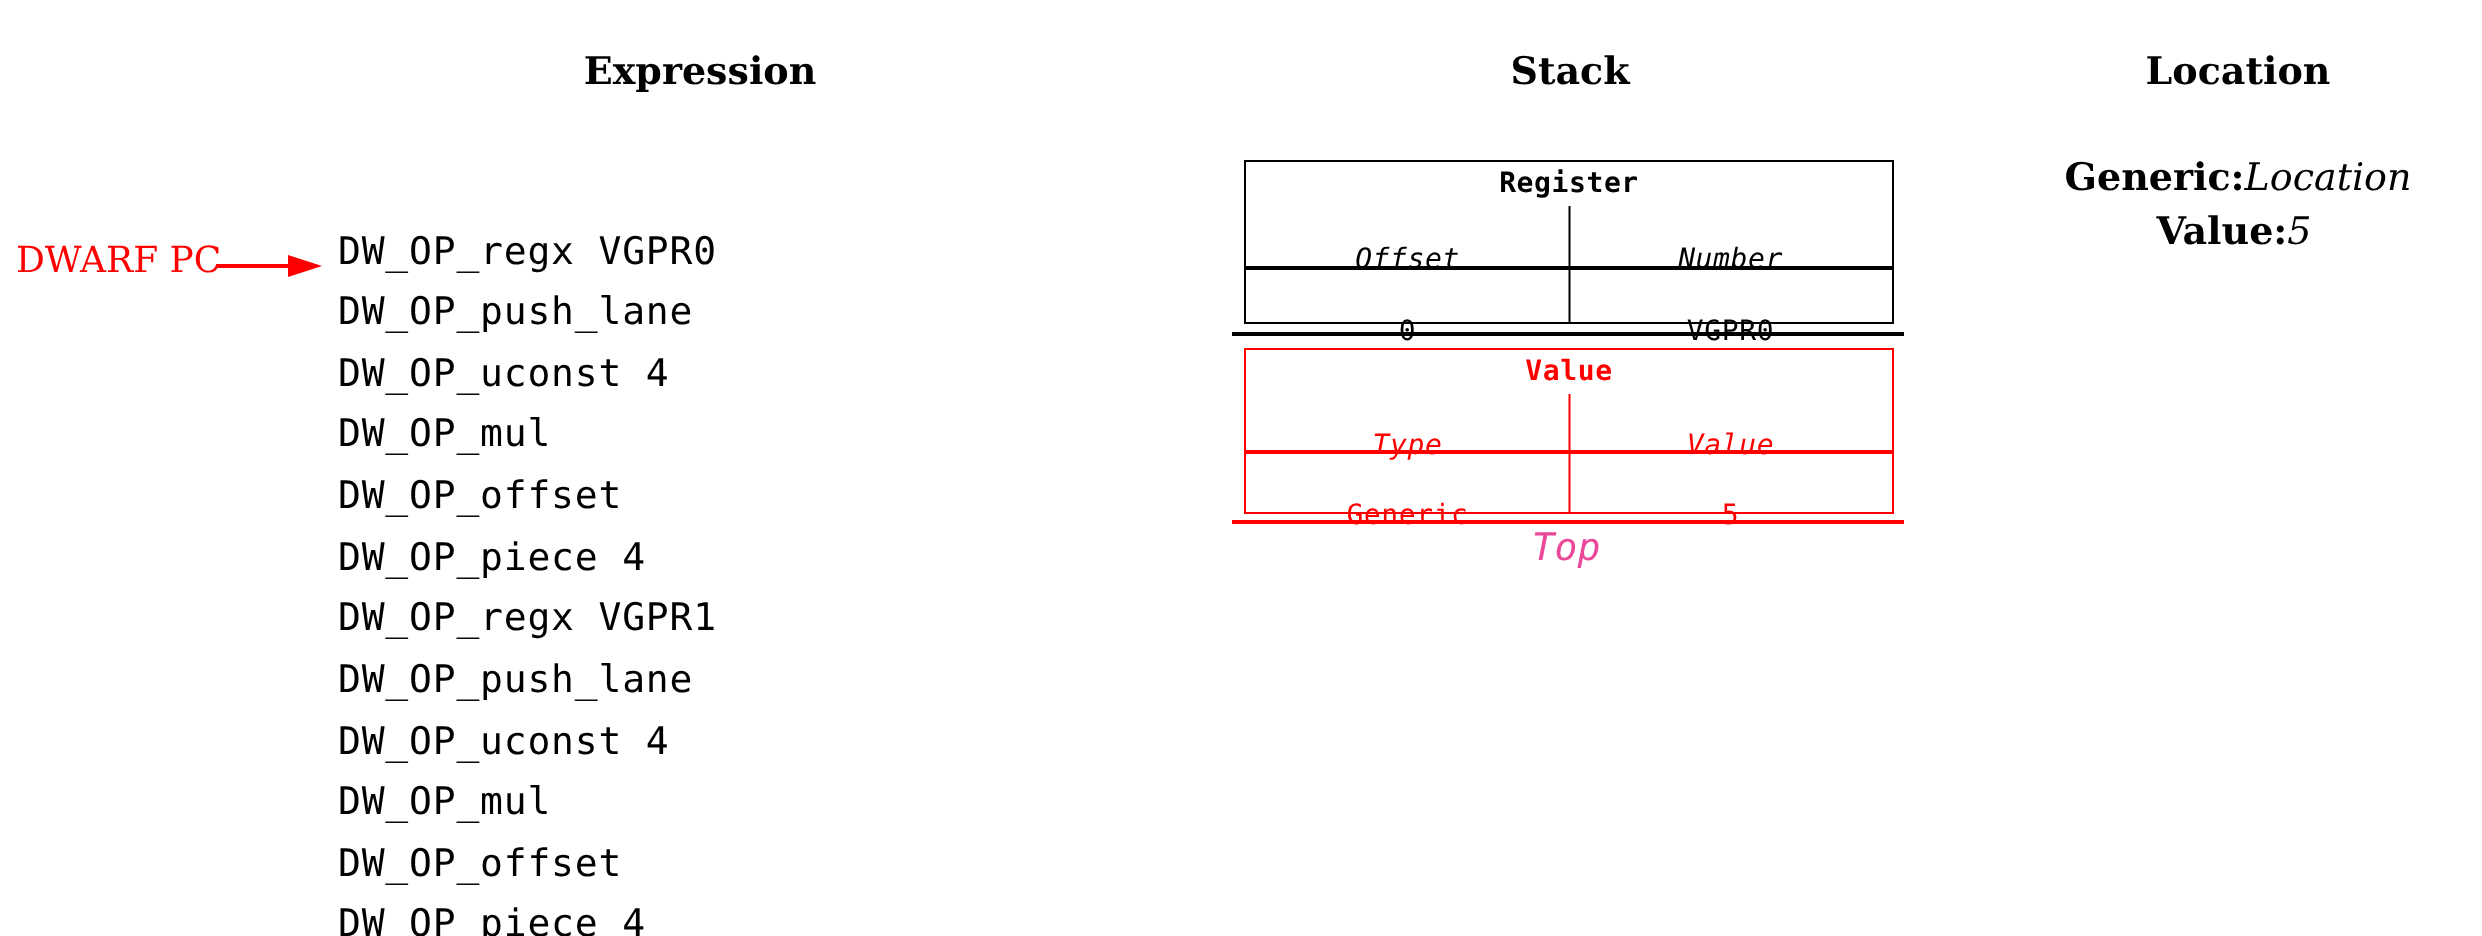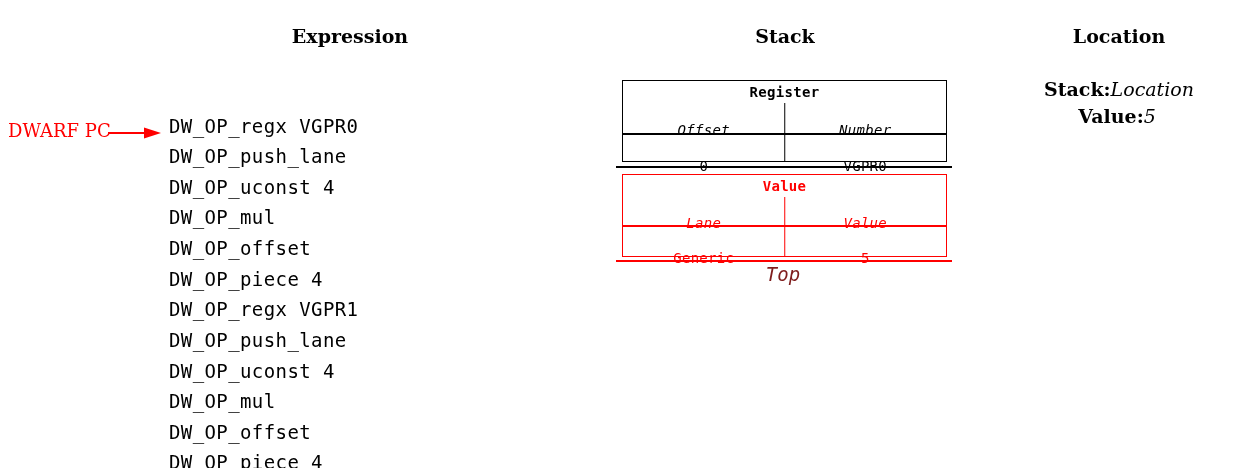--- a/index.html
+++ b/index.html
@@ -123,21 +123,21 @@
   .slot-line.red   { top: 260px; background: #ff0000; }
 
   .top-label {
     position: absolute;
     left: 783px;
     top: 264px;
     transform: translateX(-50%);
     font-family: "DejaVu Sans Mono", monospace;
     font-style: italic;
     font-size: 19px;
-    color: #7f1d1d;
+    color: #ec4899;
     line-height: 20px;
     white-space: nowrap;
   }
 
   
   .ctx-row {
     position: absolute;
     transform: translateX(-50%);
     font-family: "DejaVu Serif", serif;
     font-size: 19px;
@@ -187,30 +187,30 @@
       <div class="cell">0</div>
       <div class="cell">VGPR0</div>
       <div class="vline"></div>
     </div>
   </div>
   <div class="slot-line black"></div>
 
   <div class="entry red">
     <div class="entry-title">Value</div>
     <div class="entry-body">
-      <div class="cell hdr">Lane</div>
+      <div class="cell hdr">Type</div>
       <div class="cell hdr">Value</div>
       <div class="cell">Generic</div>
       <div class="cell">5</div>
       <div class="vline"></div>
     </div>
   </div>
   <div class="slot-line red"></div>
   <div class="top-label">Top</div>
 
   <div class="ctx-row r1">
-    <span class="ctx-label">Stack:</span><span class="ctx-value">Location</span>
+    <span class="ctx-label">Generic:</span><span class="ctx-value">Location</span>
   </div>
   <div class="ctx-row r2">
     <span class="ctx-label">Value:</span><span class="ctx-value">5</span>
   </div>
 
 </div>
 
 </body></html>

